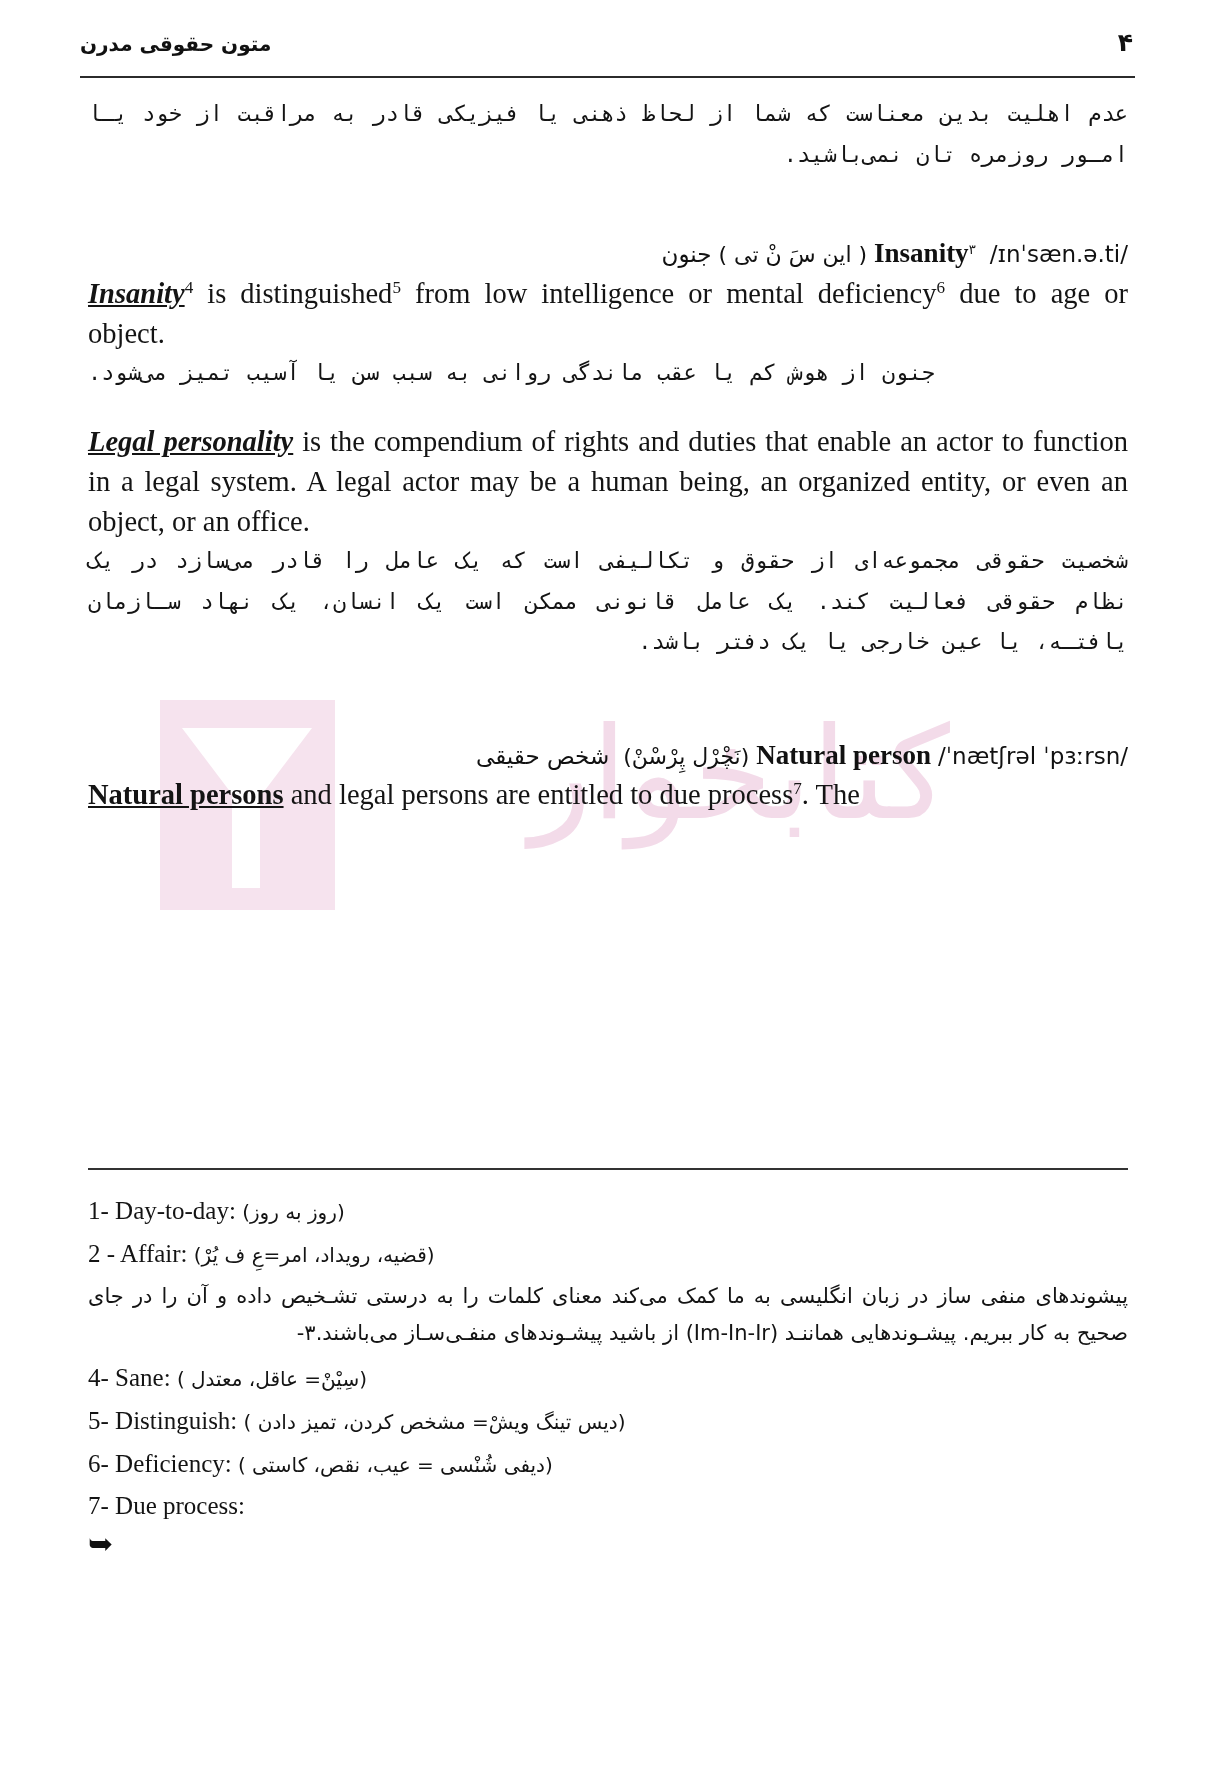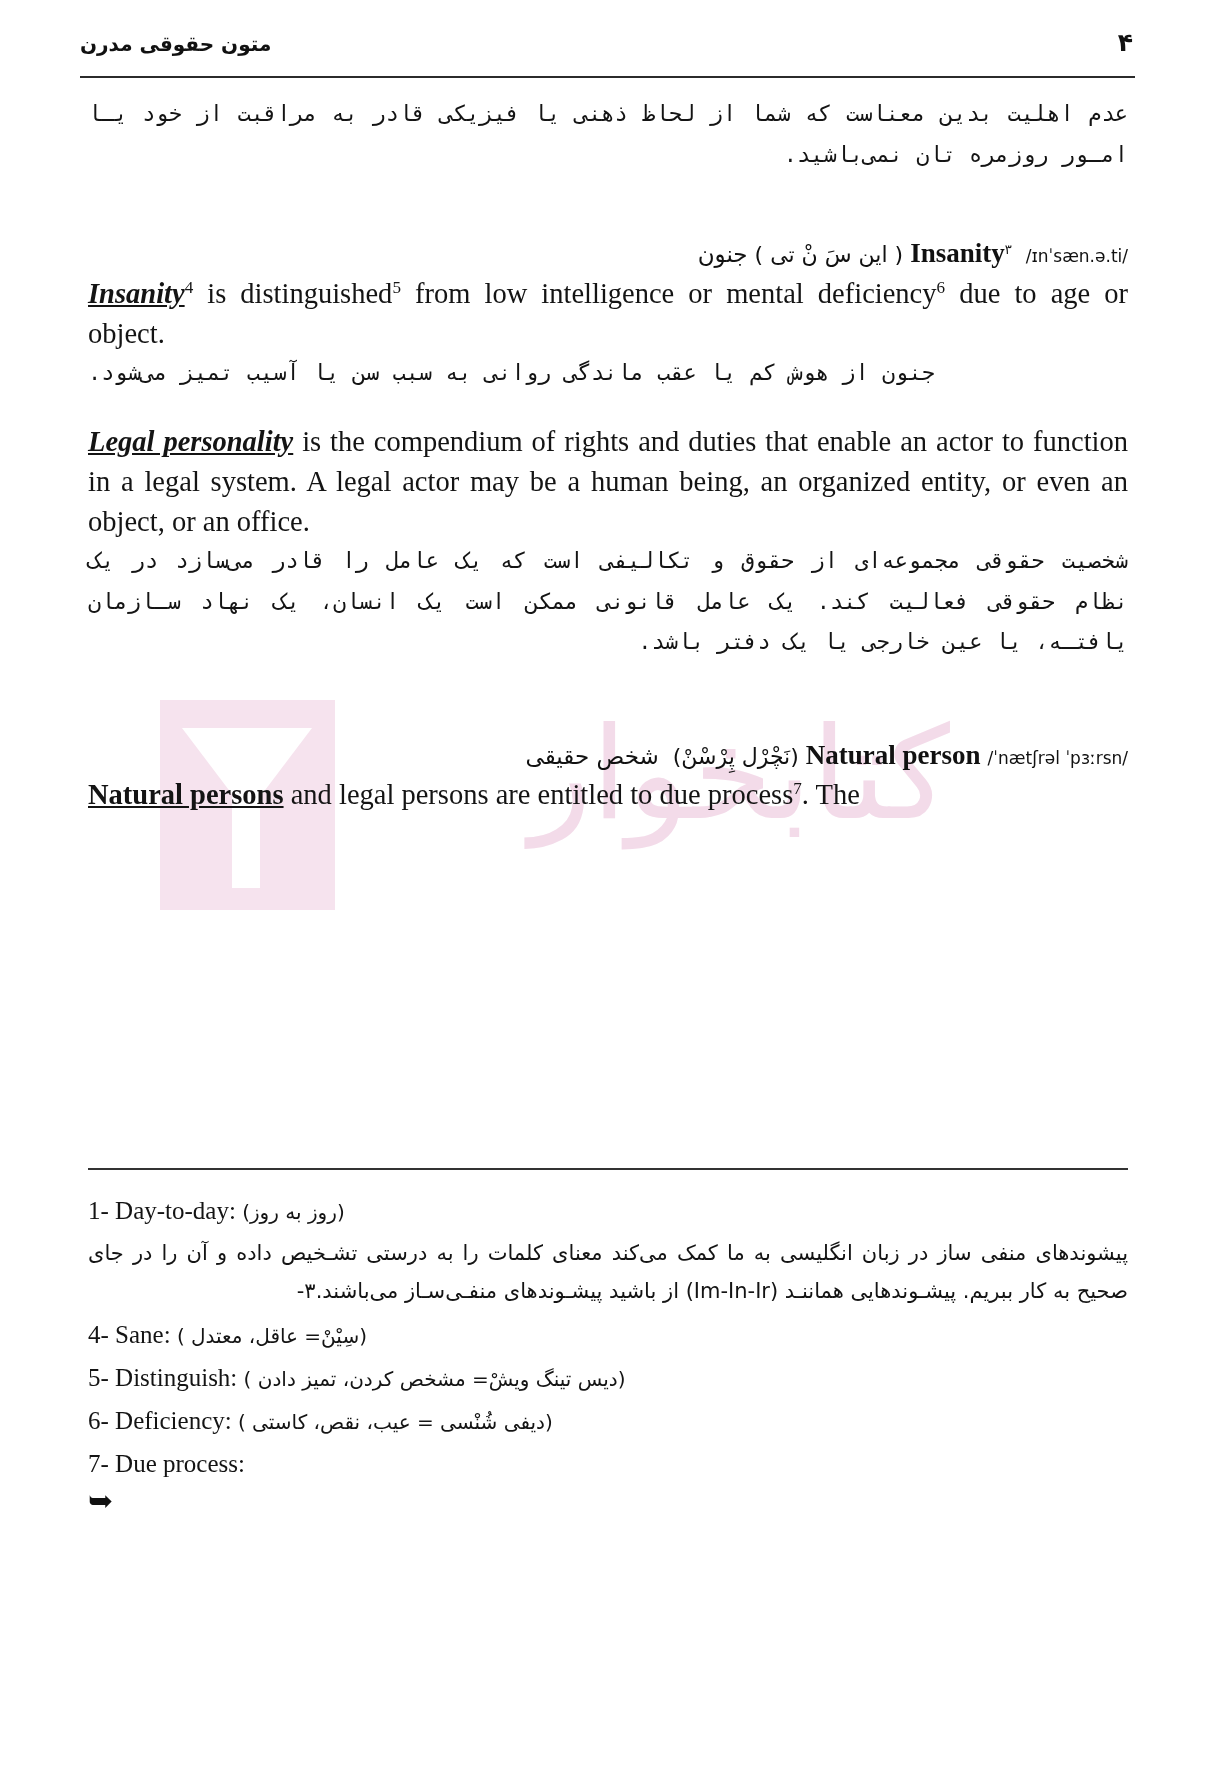--- a/index.html
+++ b/index.html
@@ -151,21 +151,21 @@
     direction: ltr;
     unicode-bidi: embed;
     font-family: "Liberation Serif", serif;
     font-weight: 700;
     font-size: 27px;
   }
   .term-ipa {
     direction: ltr;
     unicode-bidi: embed;
     font-family: "DejaVu Sans", sans-serif;
-    font-size: 17px;
+    font-size: 23px;
     font-weight: 400;
   }
   .term-fa-gloss {
     font-family: "DejaVu Sans", sans-serif;
     font-size: 22px;
   }
   .term-fa-main {
     font-family: "DejaVu Sans", sans-serif;
     font-size: 23px;
   }
@@ -276,20 +276,21 @@
 
     <div class="en en-last"><span class="u-b">Natural persons</span><span> and legal persons are entitled to due process</span><sup>7</sup><span>. The</span></div>
 
   </div>
 
   <div class="footnotes">
     <div class="fn-rule"></div>
 
     <div class="fn"><span>1-</span> <span>Day-to-day:</span> <span class="fn-fa-inline">(روز به روز)</span></div>
 
+    <div class="fn"><span>2 -</span> <span>Affair:</span> <span class="fn-fa-inline">(قضیه، رویداد، امر=عِ ف یُرْ)</span></div>
 
     <div class="fn-block-fa"><span>پیشوندهای منفی ساز در زبان انگلیسی به ما کمک می‌کند معنای کلمات را به درستی تشـخیص داده و آن را در جای صحیح به کار ببریم. پیشـوندهایی هماننـد (Im-In-Ir) از باشید پیشـوندهای منفـی‌سـاز می‌باشند.</span><span>۳-</span></div>
 
     <div class="fn"><span>4-</span> <span>Sane:</span> <span class="fn-fa-inline">(سِیْنْ= عاقل، معتدل )</span></div>
 
     <div class="fn"><span>5-</span> <span>Distinguish:</span> <span class="fn-fa-inline">(دیس تینگ ویشْ= مشخص کردن، تمیز دادن )</span></div>
 
     <div class="fn"><span>6-</span> <span>Deficiency:</span> <span class="fn-fa-inline">(دیفی شُنْسی = عیب، نقص، کاستی )</span></div>
 
     <div class="fn"><span>7-</span> <span>Due process:</span></div>

